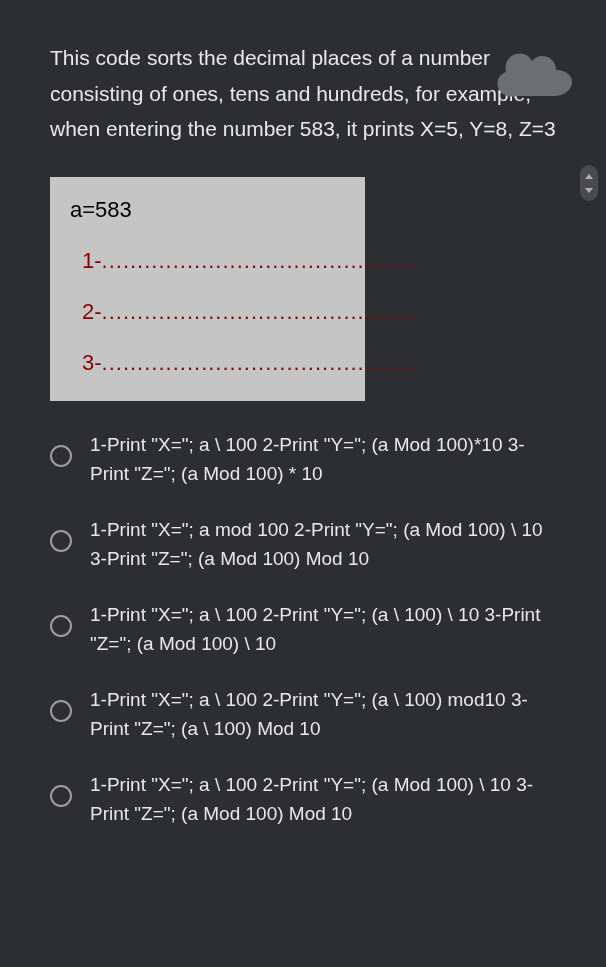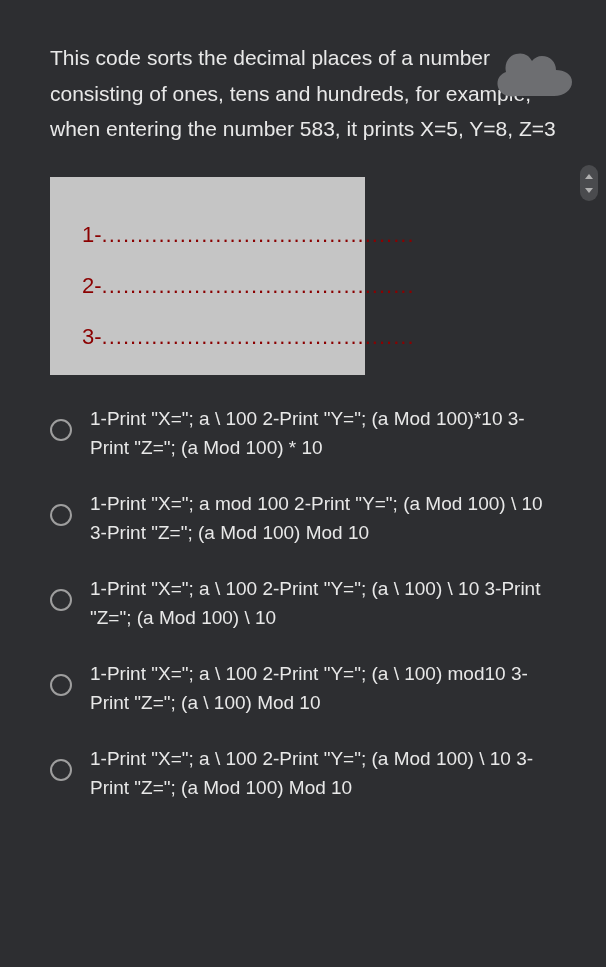--- a/index.html
+++ b/index.html
@@ -117,20 +117,21 @@
 </div>
 
 <div class="scroll-indicator">
   <div class="scroll-arrow scroll-arrow-up"></div>
   <div class="scroll-arrow scroll-arrow-down"></div>
 </div>
 
 <div class="question-text">This code sorts the decimal places of a number consisting of ones, tens and hundreds, for example, when entering the number 583, it prints X=5, Y=8, Z=3</div>
 
 <div class="code-box">
+  <div class="code-var">a=583</div>
   <div class="code-line">
     <span class="code-line-num">1-</span><span class="dots">............................................</span>
   </div>
   <div class="code-line">
     <span class="code-line-num">2-</span><span class="dots">............................................</span>
   </div>
   <div class="code-line">
     <span class="code-line-num">3-</span><span class="dots">............................................</span>
   </div>
 </div>

